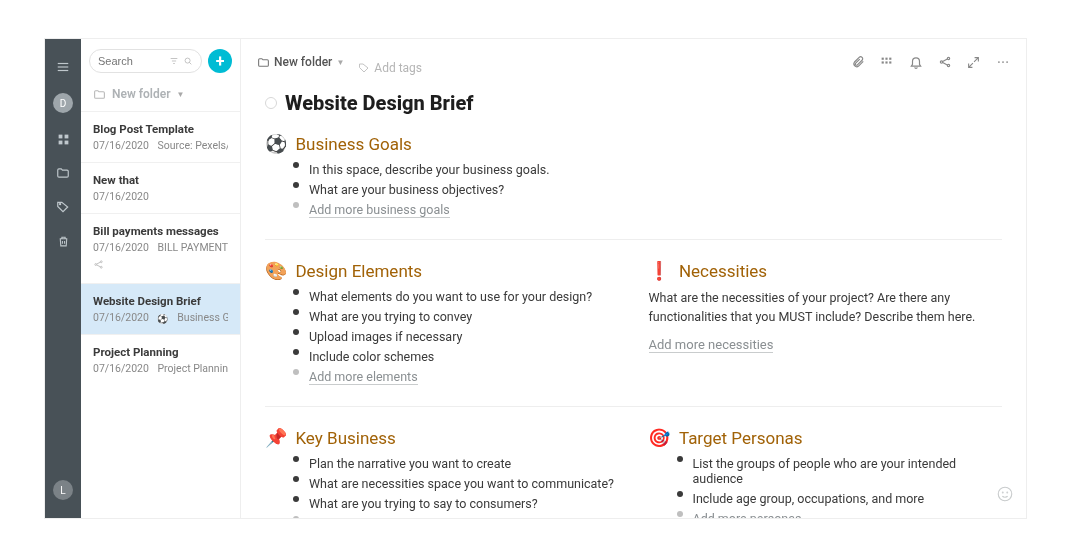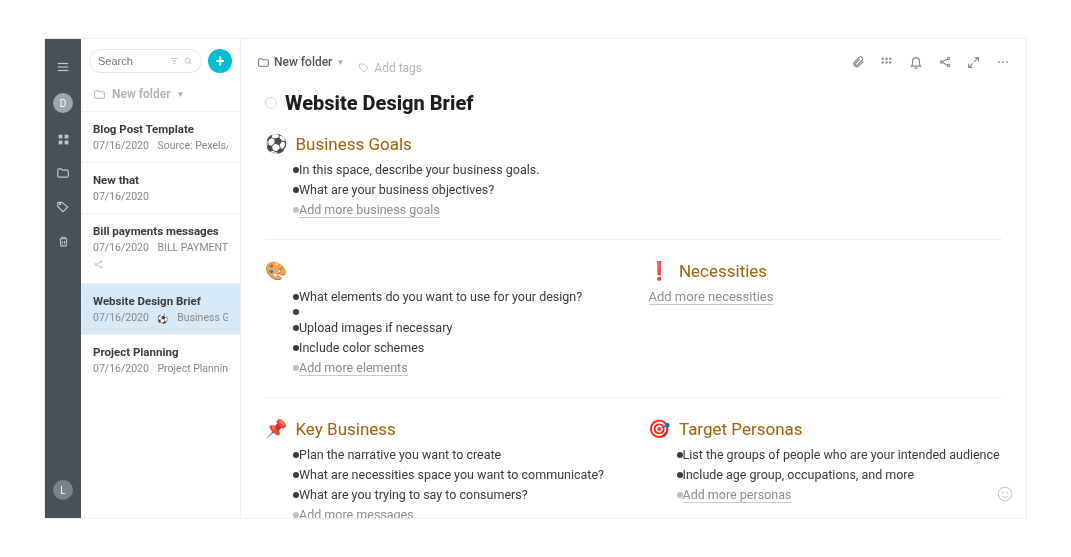--- a/index.html
+++ b/index.html
@@ -65,21 +65,21 @@
   .content::-webkit-scrollbar-thumb { background:#d7d7d7; border-radius:4px;}
   .page-title-row { display:flex; align-items:center; gap:8px; margin:6px 0 18px; }
   .page-title-dot { width:12px;height:12px;border:1.5px solid #d7d7d7; border-radius:50%; }
   .page-title { font-size:20px; font-weight:800; color:#1e1e1e; }
   .section { margin-bottom:20px; border-bottom:1px solid #eee; padding-bottom:16px;}
   .section.noborder { border-bottom:none; padding-bottom:6px;}
   .section-head { display:flex; align-items:center; gap:8px; margin-bottom:8px; }
   .emoji { font-size:18px; }
   .section-title { font-size:17px; font-weight:400; color:#a16207; }
   .bullets { padding-left:28px; }
-  .bullets li { list-style:none; display:flex; align-items:center; margin:5px 0; font-size:12.5px; color:#3a3a3a; }
+  .bullets li { list-style:none; display:flex; align-items:flex-start; gap:10px; margin:5px 0; font-size:12.5px; color:#3a3a3a; }
   .b-dot { width:6px; height:6px; border-radius:50%; background:#3a3a3a; flex-shrink:0; }
   .b-dot.grey { background:#bfbfbf; }
   .addlink { color:#8a8f92; border-bottom:1px solid #c9cccd; cursor:pointer; }
   .two-col { display:flex; gap:30px; }
   .col { flex:1; min-width:0; }
   .para { font-size:12.5px; color:#3a3a3a; line-height:1.5; margin-bottom:10px;}
   .face-icon { position:absolute; bottom:12px; right:12px; color:#c9cccd; }
   .caret { font-size:8px; color:#a8a8a8; }
 </style>
 </head>
@@ -270,48 +270,51 @@
                 <span class="addlink">Add more business goals</span>
               </li>
         </ul>
       </div>
 
       <div class="section">
         <div class="two-col">
           <div class="col">
             <div class="section-head">
               <span class="emoji">🎨</span>
+              <span class="section-title">Design Elements</span>
             </div>
             <ul class="bullets">
               <li>
                     <span class="b-dot"></span>
                     <span>What elements do you want to use for your design?</span>
                   </li>
               <li>
                     <span class="b-dot"></span>
+                    <span>What are you trying to convey</span>
                   </li>
               <li>
                     <span class="b-dot"></span>
                     <span>Upload images if necessary</span>
                   </li>
               <li>
                     <span class="b-dot"></span>
                     <span>Include color schemes</span>
                   </li>
               <li>
                     <span class="b-dot grey"></span>
                     <span class="addlink">Add more elements</span>
                   </li>
             </ul>
           </div>
           <div class="col">
             <div class="section-head">
               <span class="emoji">❗</span>
               <span class="section-title">Necessities</span>
             </div>
+            <div class="para">What are the necessities of your project? Are there any functionalities that you MUST include? Describe them here.</div>
             <span class="addlink">Add more necessities</span>
           </div>
         </div>
       </div>
 
       <div class="section noborder">
         <div class="two-col">
           <div class="col">
             <div class="section-head">
               <span class="emoji">📌</span>

